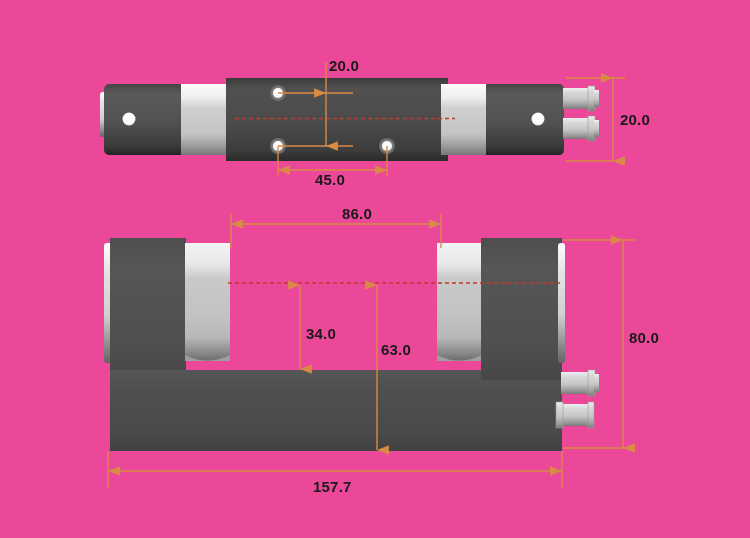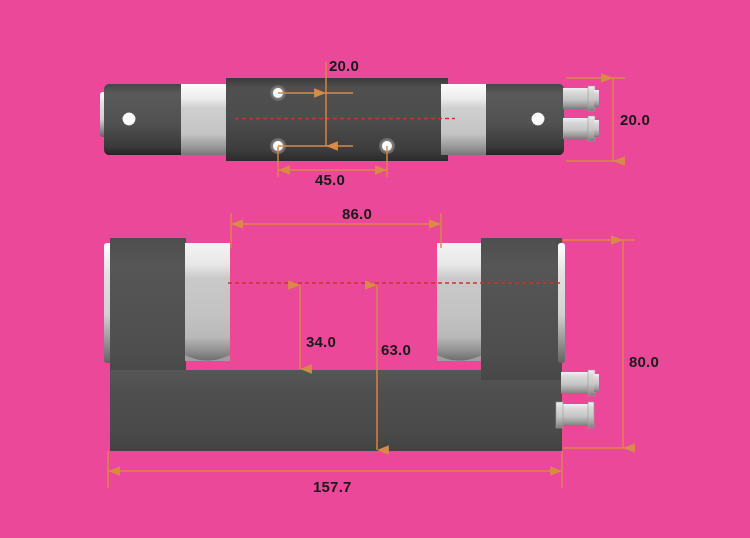--- a/index.html
+++ b/index.html
@@ -238,21 +238,21 @@
   </svg>
 
   <div class="dim-label" style="left:329px; top:57px;">20.0</div>
 
   <div class="dim-label" style="left:315px; top:171px;text-align:center;">45.0</div>
 
   <div class="dim-label" style="left:620px; top:111px;">20.0</div>
 
   <div class="dim-label" style="left:317px; top:205px;margin-left:25px;">86.0</div>
 
-  <div class="dim-label" style="left:306px; top:325px;margin-top:8px;">34.0</div>
+  <div class="dim-label" style="left:306px; top:325px;">34.0</div>
 
   <div class="dim-label" style="left:381px; top:341px;">63.0</div>
 
-  <div class="dim-label" style="left:629px; top:329px;margin-top:24px;">80.0</div>
+  <div class="dim-label" style="left:629px; top:329px;">80.0</div>
 
   <div class="dim-label" style="left:313px; top:478px;">157.7</div>
 
 </div>
 
 </body></html>

